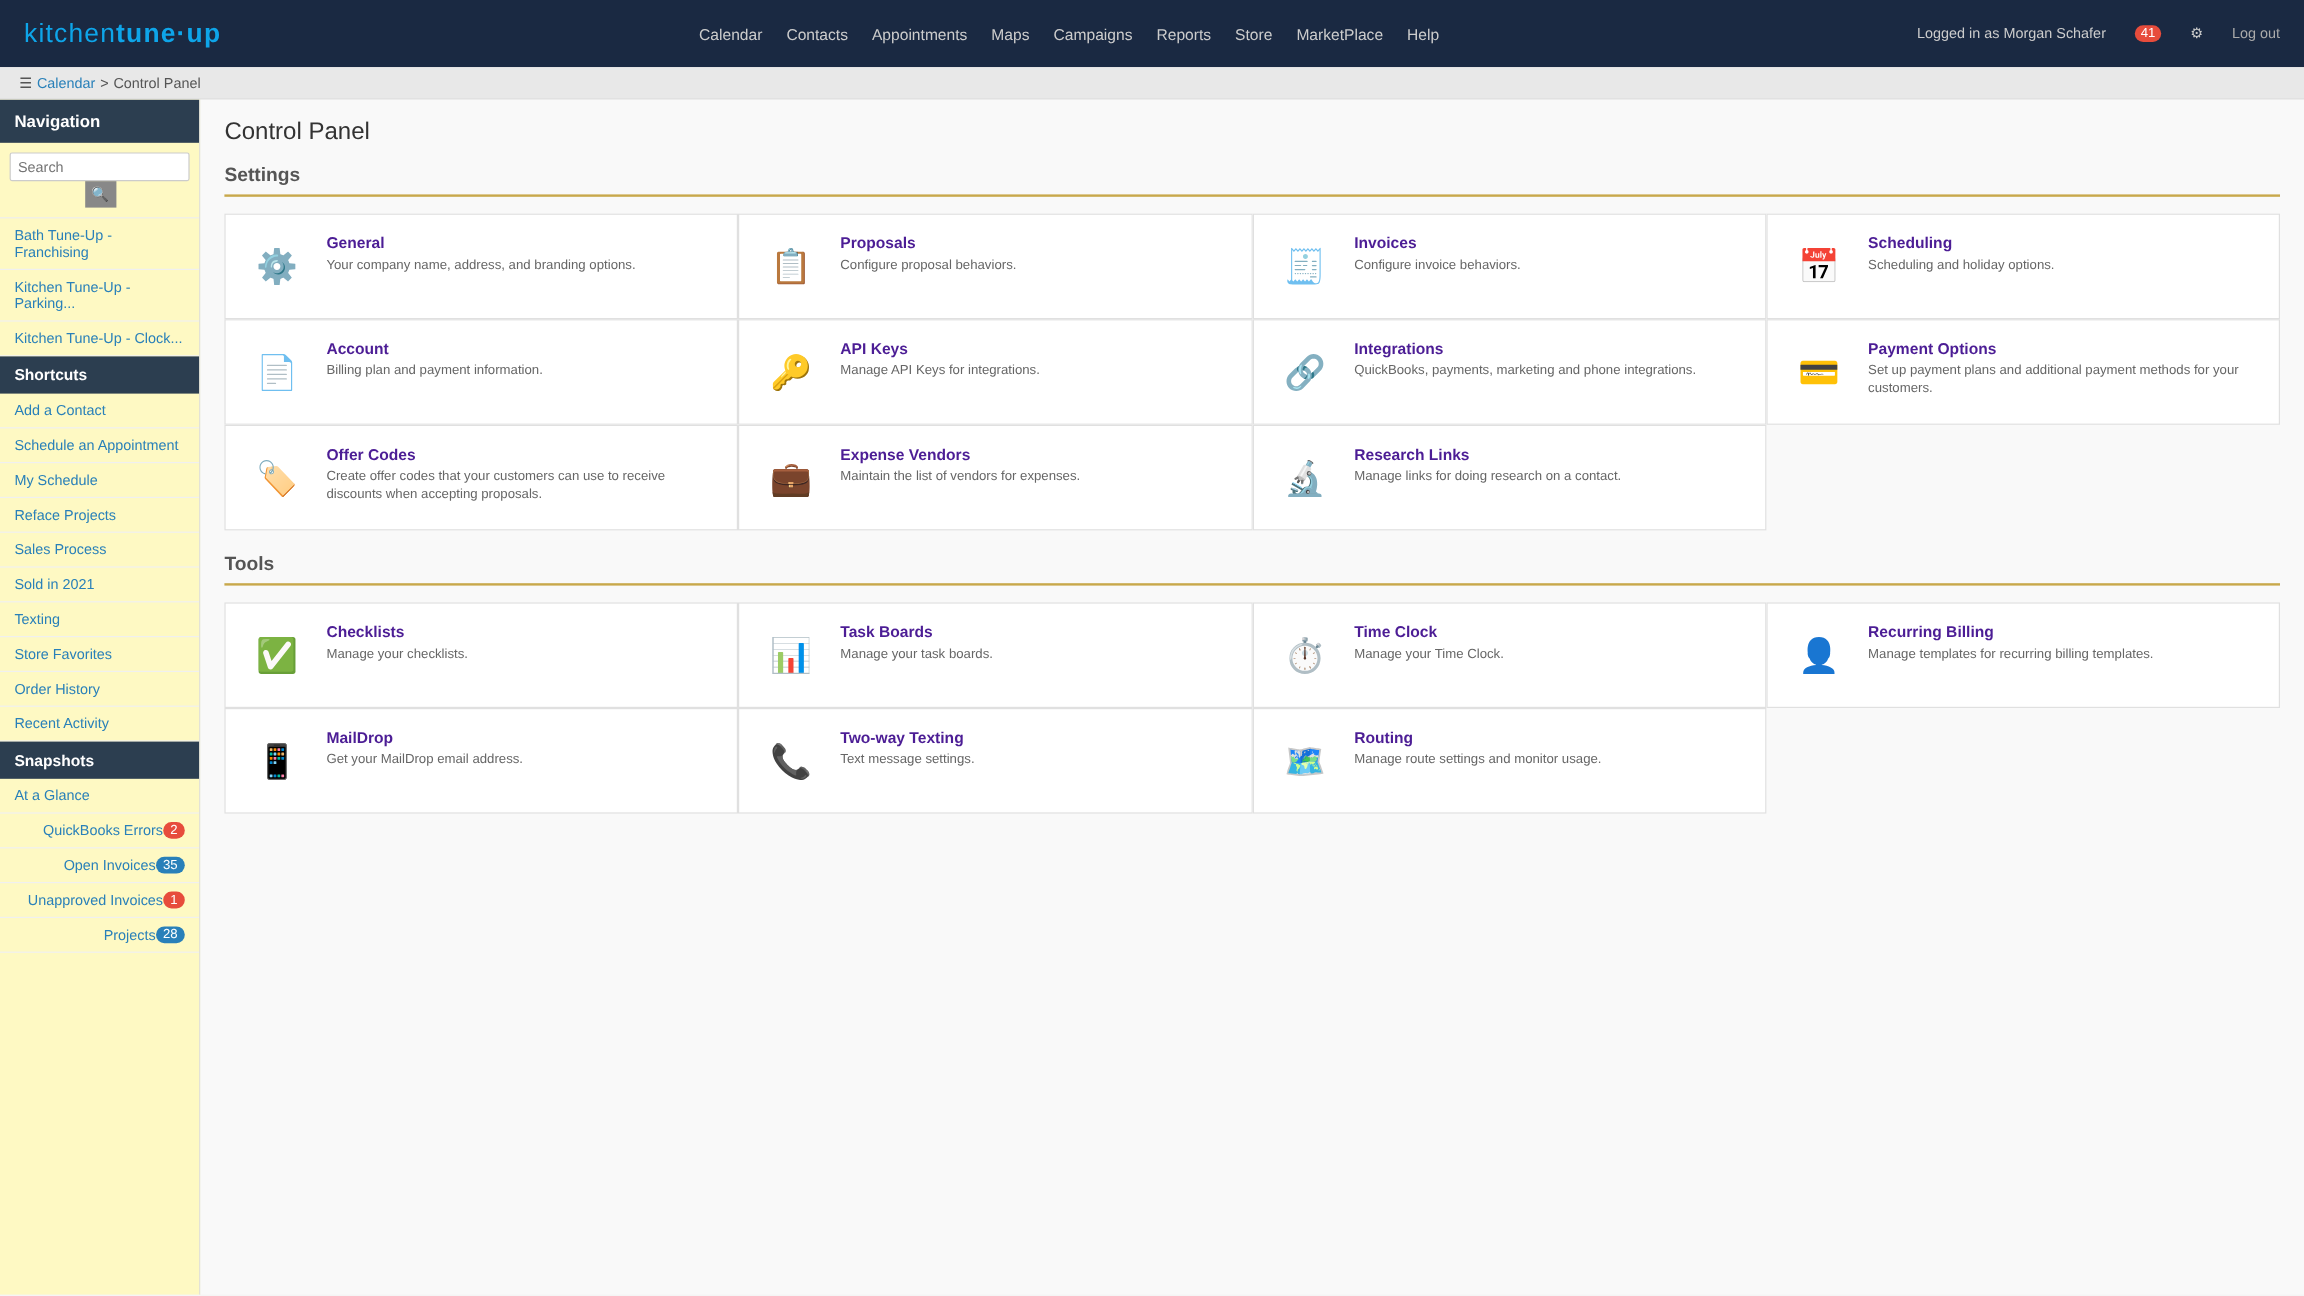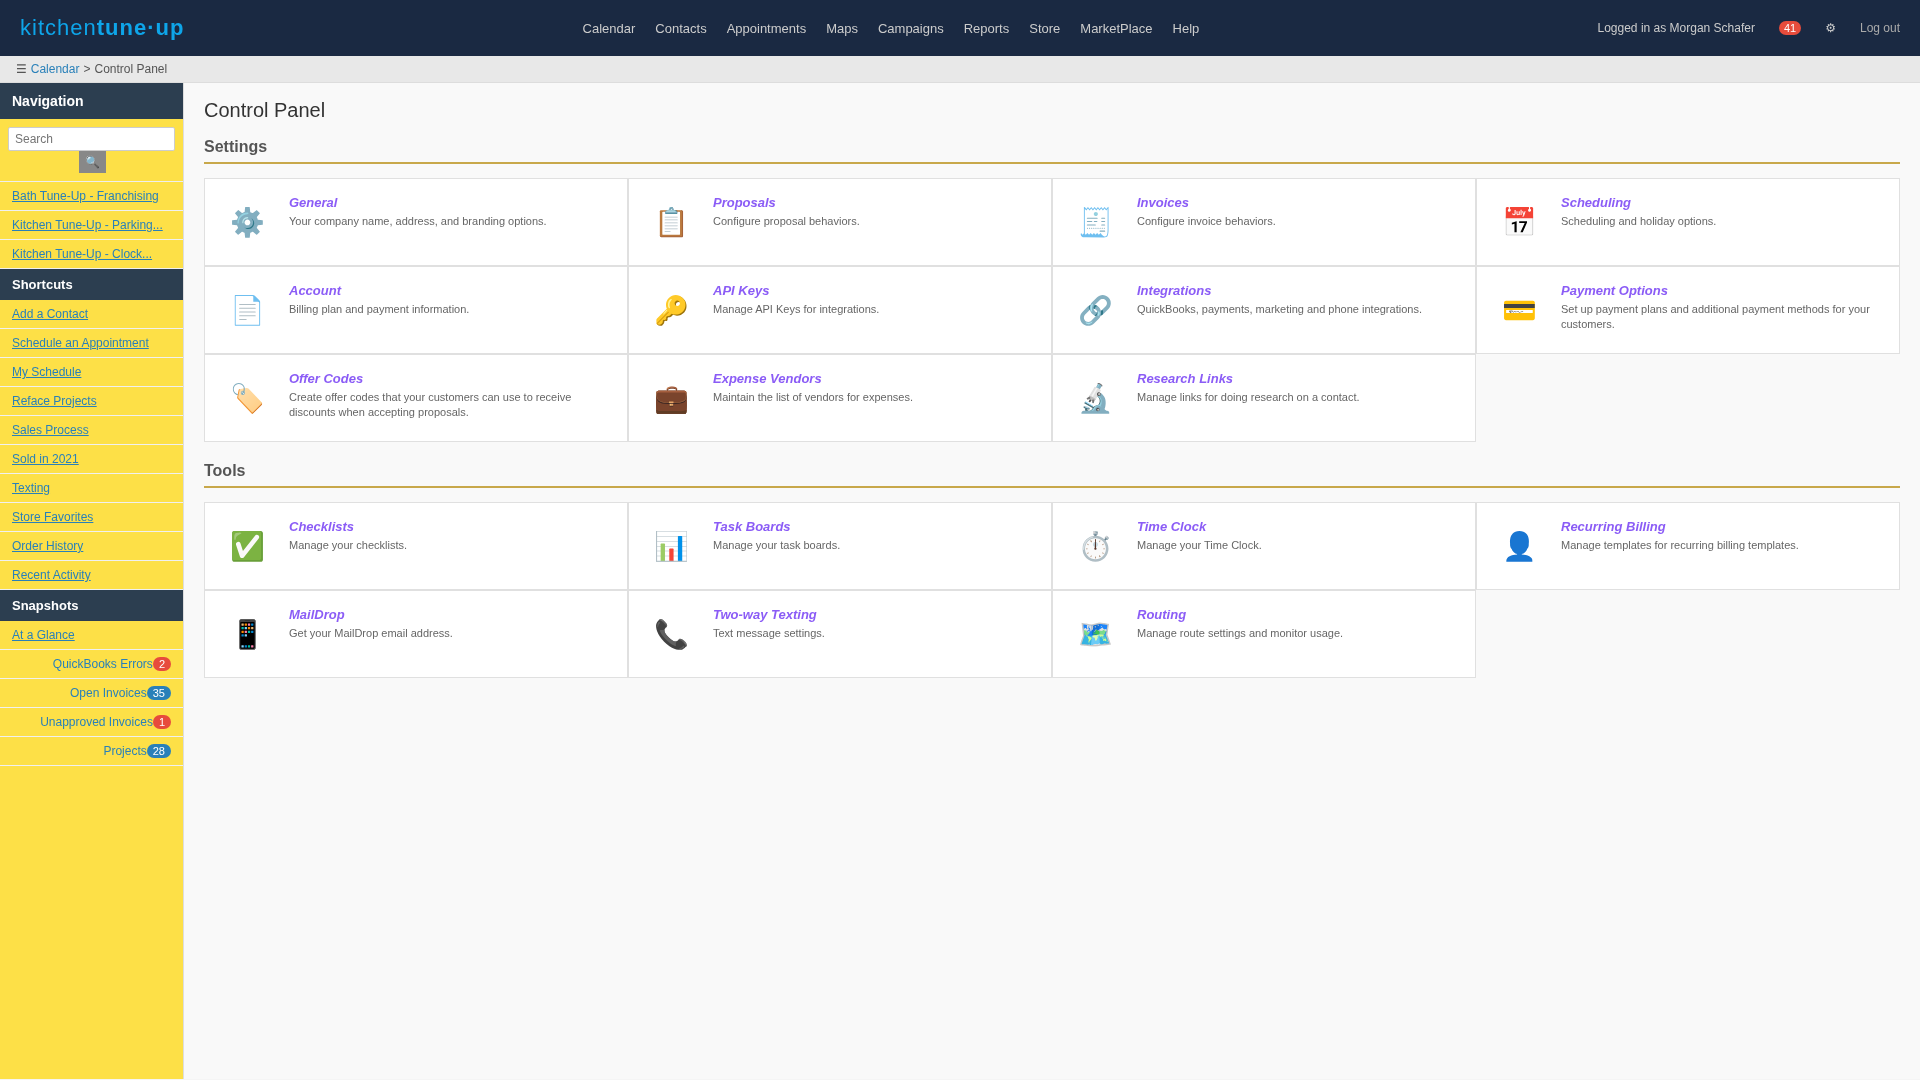--- a/index.html
+++ b/index.html
@@ -60,22 +60,22 @@
     #breadcrumb a { color: #2980b9; text-decoration: none; }
 
     
     #layout {
       display: flex;
       height: calc(1080px - 56px - 28px);
     }
 
     
     #sidebar {
-      width: 184px;
-      background: #fde047;
+      width: 167px;
+      background: #fef9c3;
       border-right: 1px solid #ddd;
       overflow-y: auto;
       flex-shrink: 0;
     }
     #sidebar-title {
       background: #2c3e50;
       color: #fff;
       padding: 10px 12px;
       font-size: 14px;
       font-weight: bold;
@@ -102,21 +102,20 @@
       cursor: pointer;
       font-size: 12px;
       margin-left: 2px;
     }
     .sidebar-nav-item {
       padding: 7px 12px;
       font-size: 12px;
       color: #2980b9;
       cursor: pointer;
       border-bottom: 1px solid #f0f0f0;
-      text-decoration: underline;
     }
     .sidebar-section-header {
       background: #2c3e50;
       color: #fff;
       padding: 8px 12px;
       font-size: 13px;
       font-weight: bold;
     }
     .sidebar-item-with-count {
       display: flex;
@@ -184,23 +183,22 @@
       flex-shrink: 0;
       display: flex;
       align-items: center;
       justify-content: center;
       font-size: 28px;
       color: #333;
     }
     .card-content h3 {
       font-size: 13px;
       font-weight: bold;
-      color: #8b5cf6;
+      color: #4c1d95;
       margin-bottom: 4px;
-      font-style: italic;
     }
     .card-content p {
       font-size: 11px;
       color: #666;
       line-height: 1.4;
     }
 
     .section-tools { margin-top: 10px; }
   </style>
 </head>

